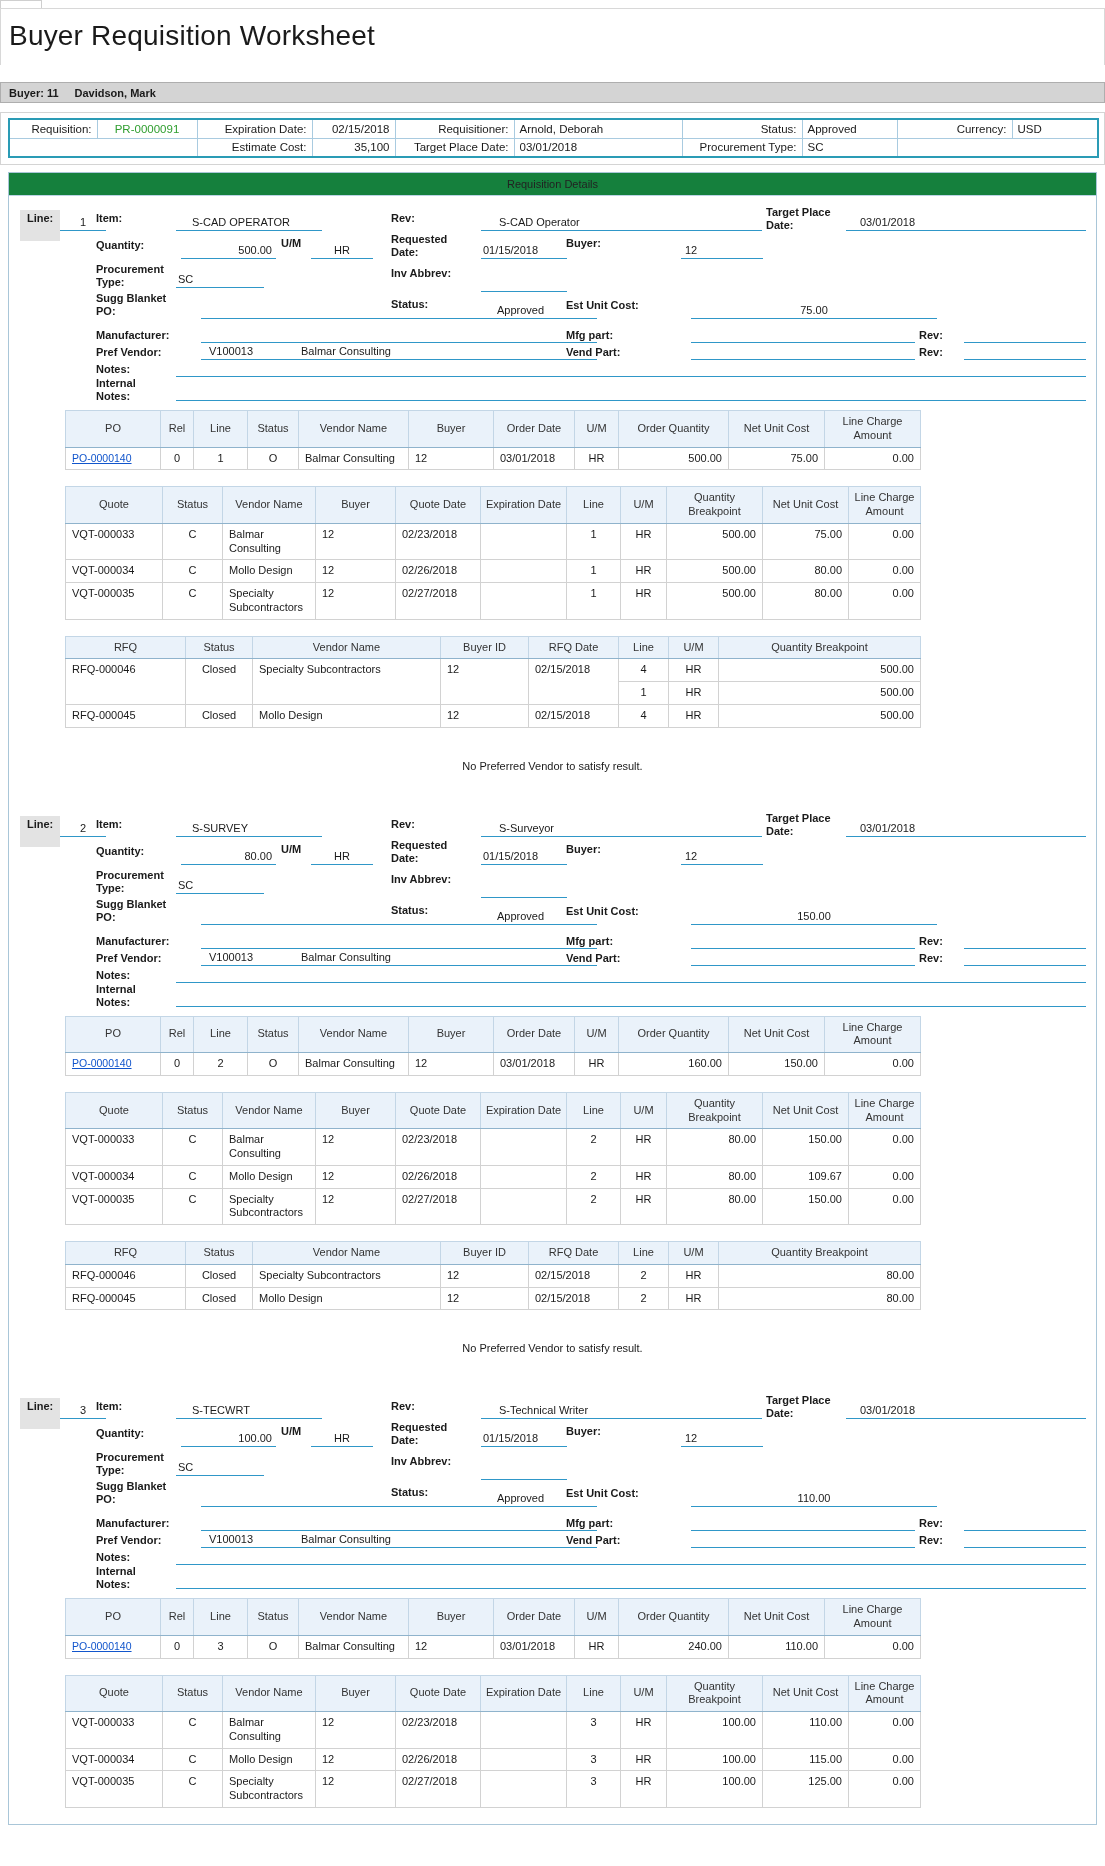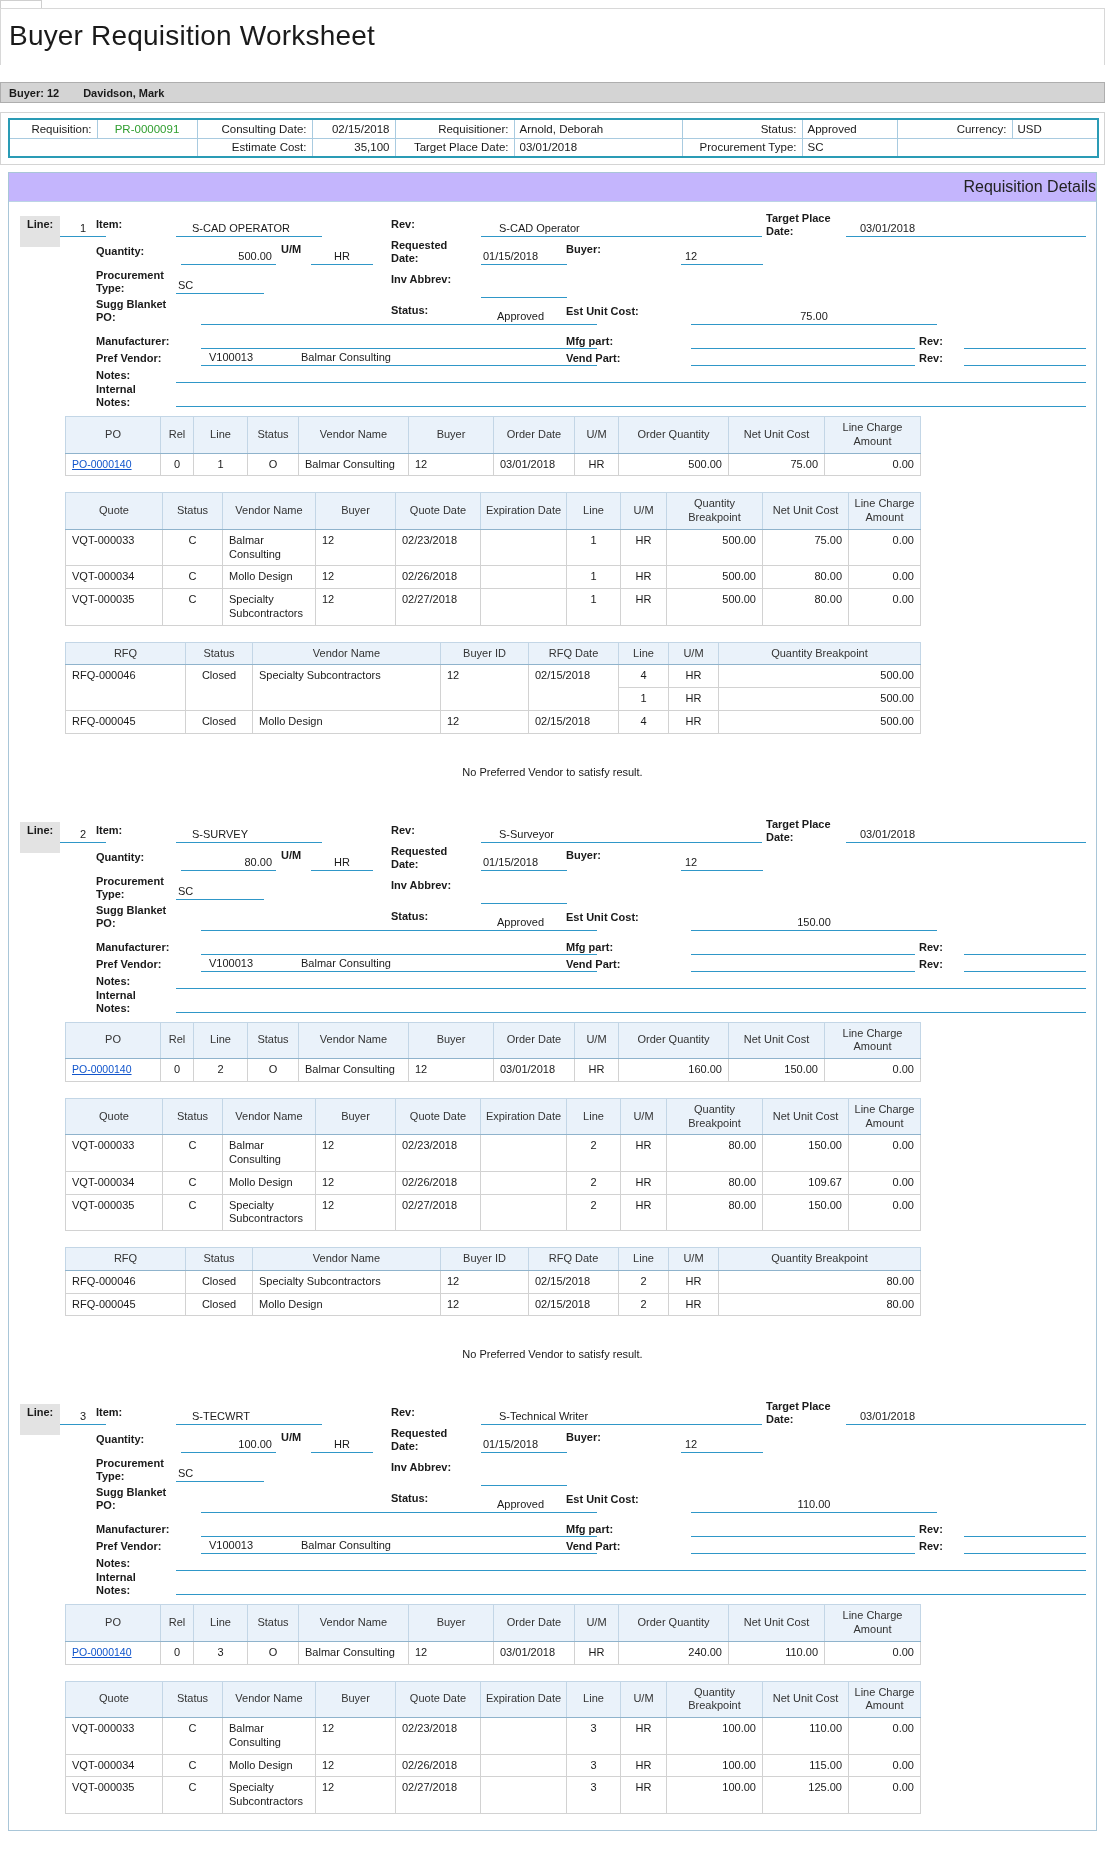--- a/index.html
+++ b/index.html
@@ -13,33 +13,33 @@
   .hdr h1 { font-size: 28px; font-weight: 400; padding: 11px 8px 13px 8px; letter-spacing: 0.2px; }
   .company-row {
     display: flex; justify-content: space-between; font-size: 11px;
     border-top: 1px solid #cdcdcd; border-bottom: 1px solid #cdcdcd;
     padding: 6px 8px; color: #222;
   }
   .buyer-bar {
     margin-top: 17px; background: #d4d4d4; border: 1px solid #aeaeae;
     font-size: 11px; font-weight: bold; padding: 4px 8px; height: 21px;
   }
-  .buyer-bar .bname { margin-left: 24px; }
+  .buyer-bar .bname { margin-left: 16px; }
   .sumwrap { border: 1px solid #d4d4d4; margin-top: 9px; padding: 5px 7px 6px 7px; }
   table.sumtab { border-collapse: collapse; table-layout: fixed; width: 1089px; border: 2px solid #2a9bb5; font-size: 11.5px; }
   table.sumtab td { border: 1px solid #a9cbe0; padding: 2px 5px; height: 19px; white-space: nowrap; overflow: hidden; }
   table.sumtab td.sl { text-align: right; }
   table.sumtab td.nob { border: none; }
   .green { color: #2f9e2f; text-align: center; }
   .r { text-align: right; } .c { text-align: center; } .l { text-align: left; }
 
   .panel { margin: 7px 8px 0 8px; border: 1px solid #a9c6d8; }
   .panel-title {
-    text-align: right; font-size: 16px; padding: 5px 0; color: #222;
-    background: #c4b5fd; border-bottom: 1px solid #bcd4e5;
+    text-align: center; font-size: 11px; padding: 5px 0; color: #222;
+    background: #15803d; border-bottom: 1px solid #bcd4e5;
   }
   .line-block { padding-top: 10px; }
   .line-form { position: relative; height: 196px; font-size: 11px; }
   .lbl { position: absolute; font-weight: bold; line-height: 1.2; white-space: normal; }
   .val {
     position: absolute; border-bottom: 1px solid #2f97c8; height: 16px;
     line-height: 15px; font-size: 11px; white-space: nowrap; overflow: visible;
   }
   .chip { position: absolute; background: #e3e3e3; padding: 2px 7px 17px 7px; font-weight: bold; }
   .vcode { display: inline-block; width: 92px; }
@@ -56,30 +56,30 @@
 </head>
 <body>
 
 <div class="toptab"></div>
 
 <header class="hdr">
   <h1>Buyer Requisition Worksheet</h1>
 </header>
 
 <div class="buyer-bar">
-  <span>Buyer: 12</span><span class="bname">Davidson, Mark</span>
+  <span>Buyer: 11</span><span class="bname">Davidson, Mark</span>
 </div>
 
 <div class="sumwrap">
   <table class="sumtab">
     <tbody>
         <tr>
       <td class="sl" style="width:88px">Requisition:</td>
       <td class="green" style="width:100px">PR-0000091</td>
-      <td class="sl" style="width:115px">Consulting Date:</td>
+      <td class="sl" style="width:115px">Expiration Date:</td>
       <td class="r" style="width:83px">02/15/2018</td>
       <td class="sl" style="width:119px">Requisitioner:</td>
       <td class="l" style="width:168px">Arnold, Deborah</td>
       <td class="sl" style="width:120px">Status:</td>
       <td class="l" style="width:95px">Approved</td>
       <td class="sl" style="width:115px">Currency:</td>
       <td class="l" style="width:86px">USD</td>
     </tr>
     <tr>
       <td class="nob" colspan="2"></td>

